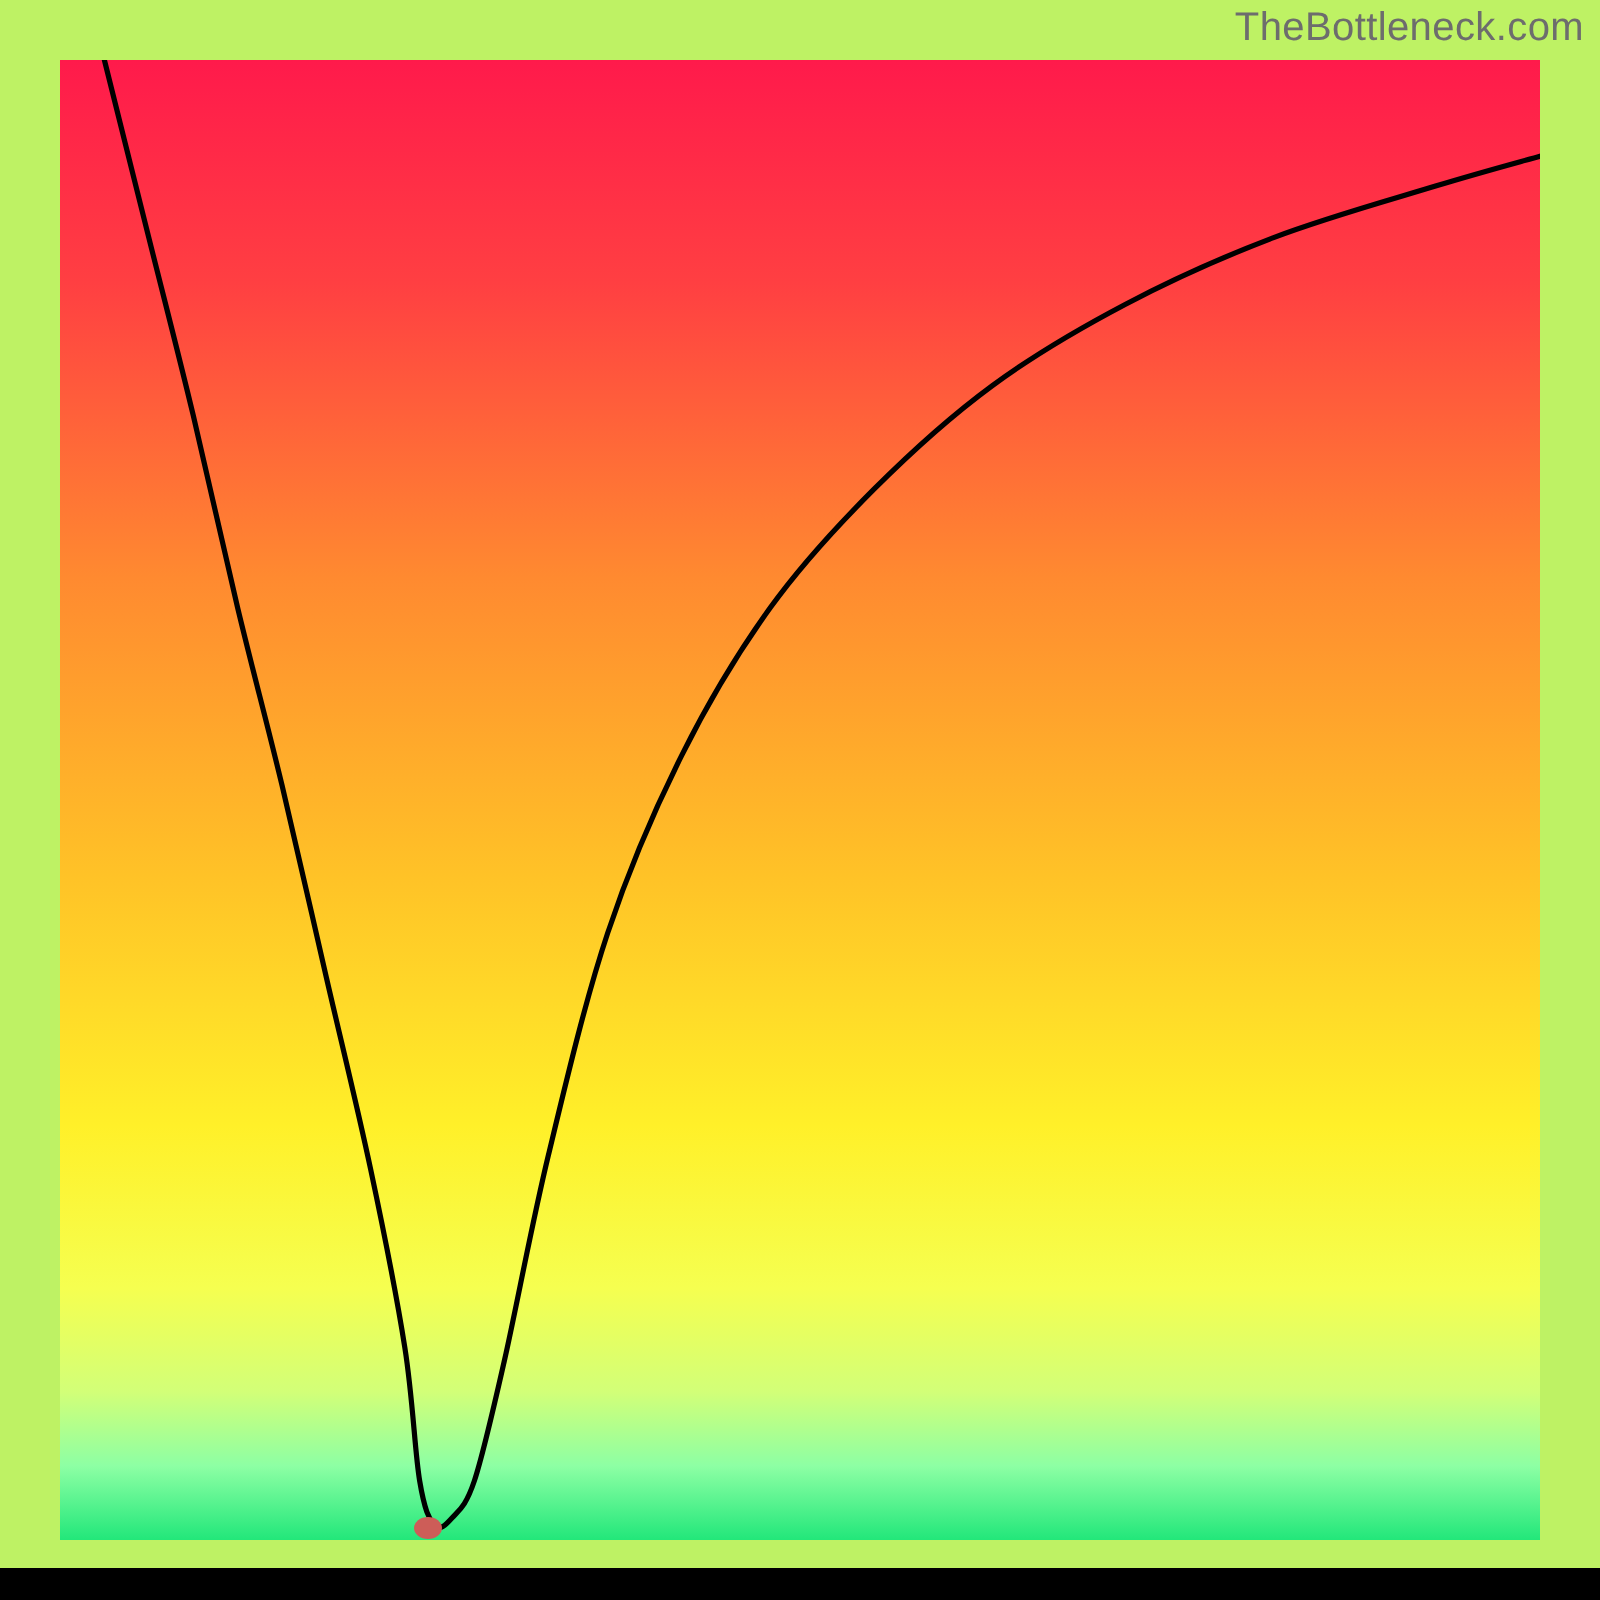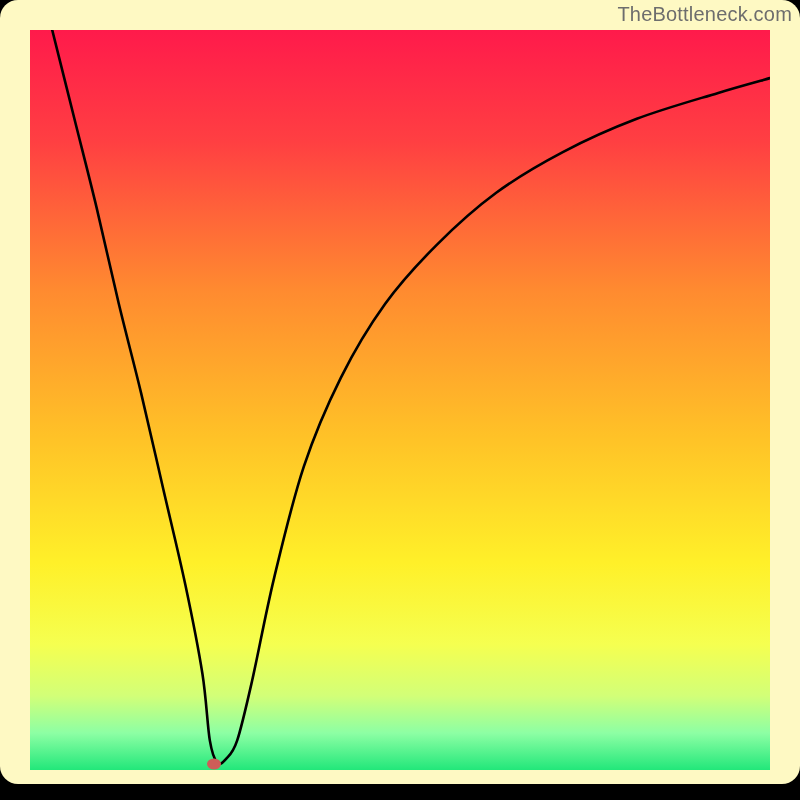--- a/index.html
+++ b/index.html
@@ -7,22 +7,21 @@
     padding: 0;
     width: 800px;
     height: 800px;
     background: #000;
     font-family: Arial, Helvetica, sans-serif;
   }
   .frame {
     position: relative;
     width: 800px;
     height: 784px;
-    background: #fef9c3;
-    border-radius: 18px;
+    background: #bef264;
   }
   .watermark {
     position: absolute;
     top: 3px;
     right: 8px;
     color: #6d6d6d;
     font-size: 20px;
     font-weight: 400;
     letter-spacing: 0.2px;
   }

